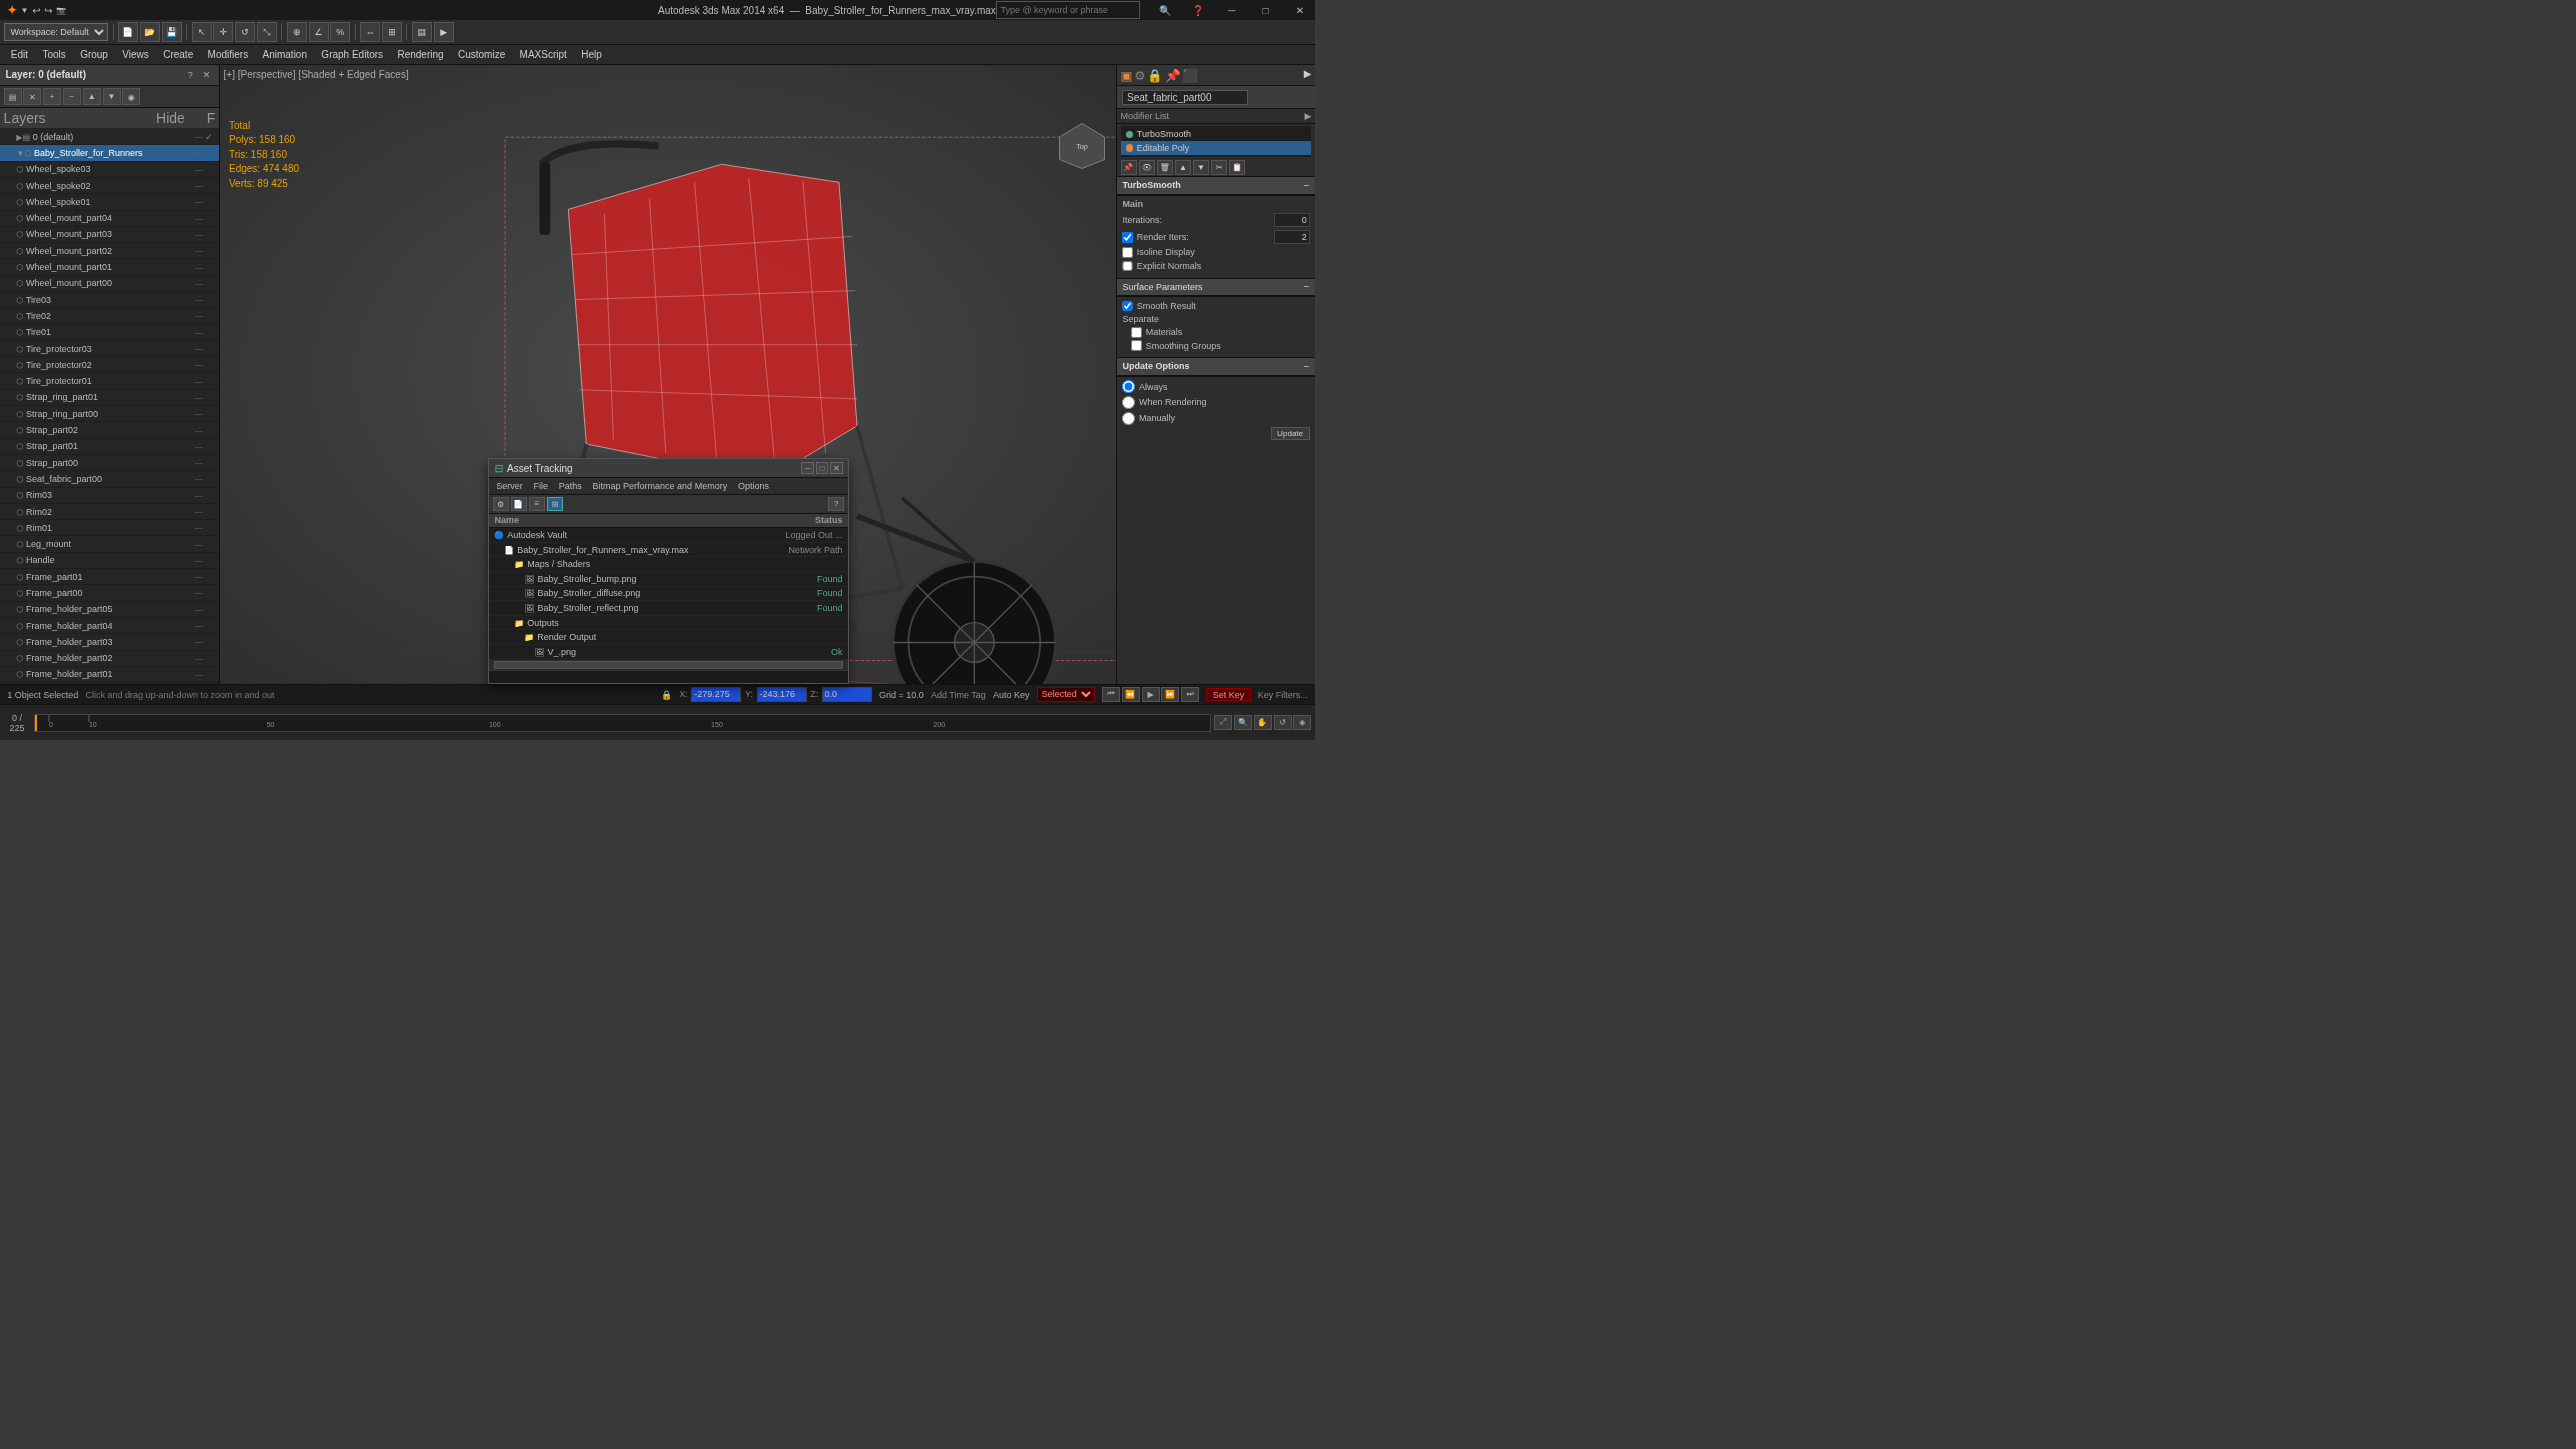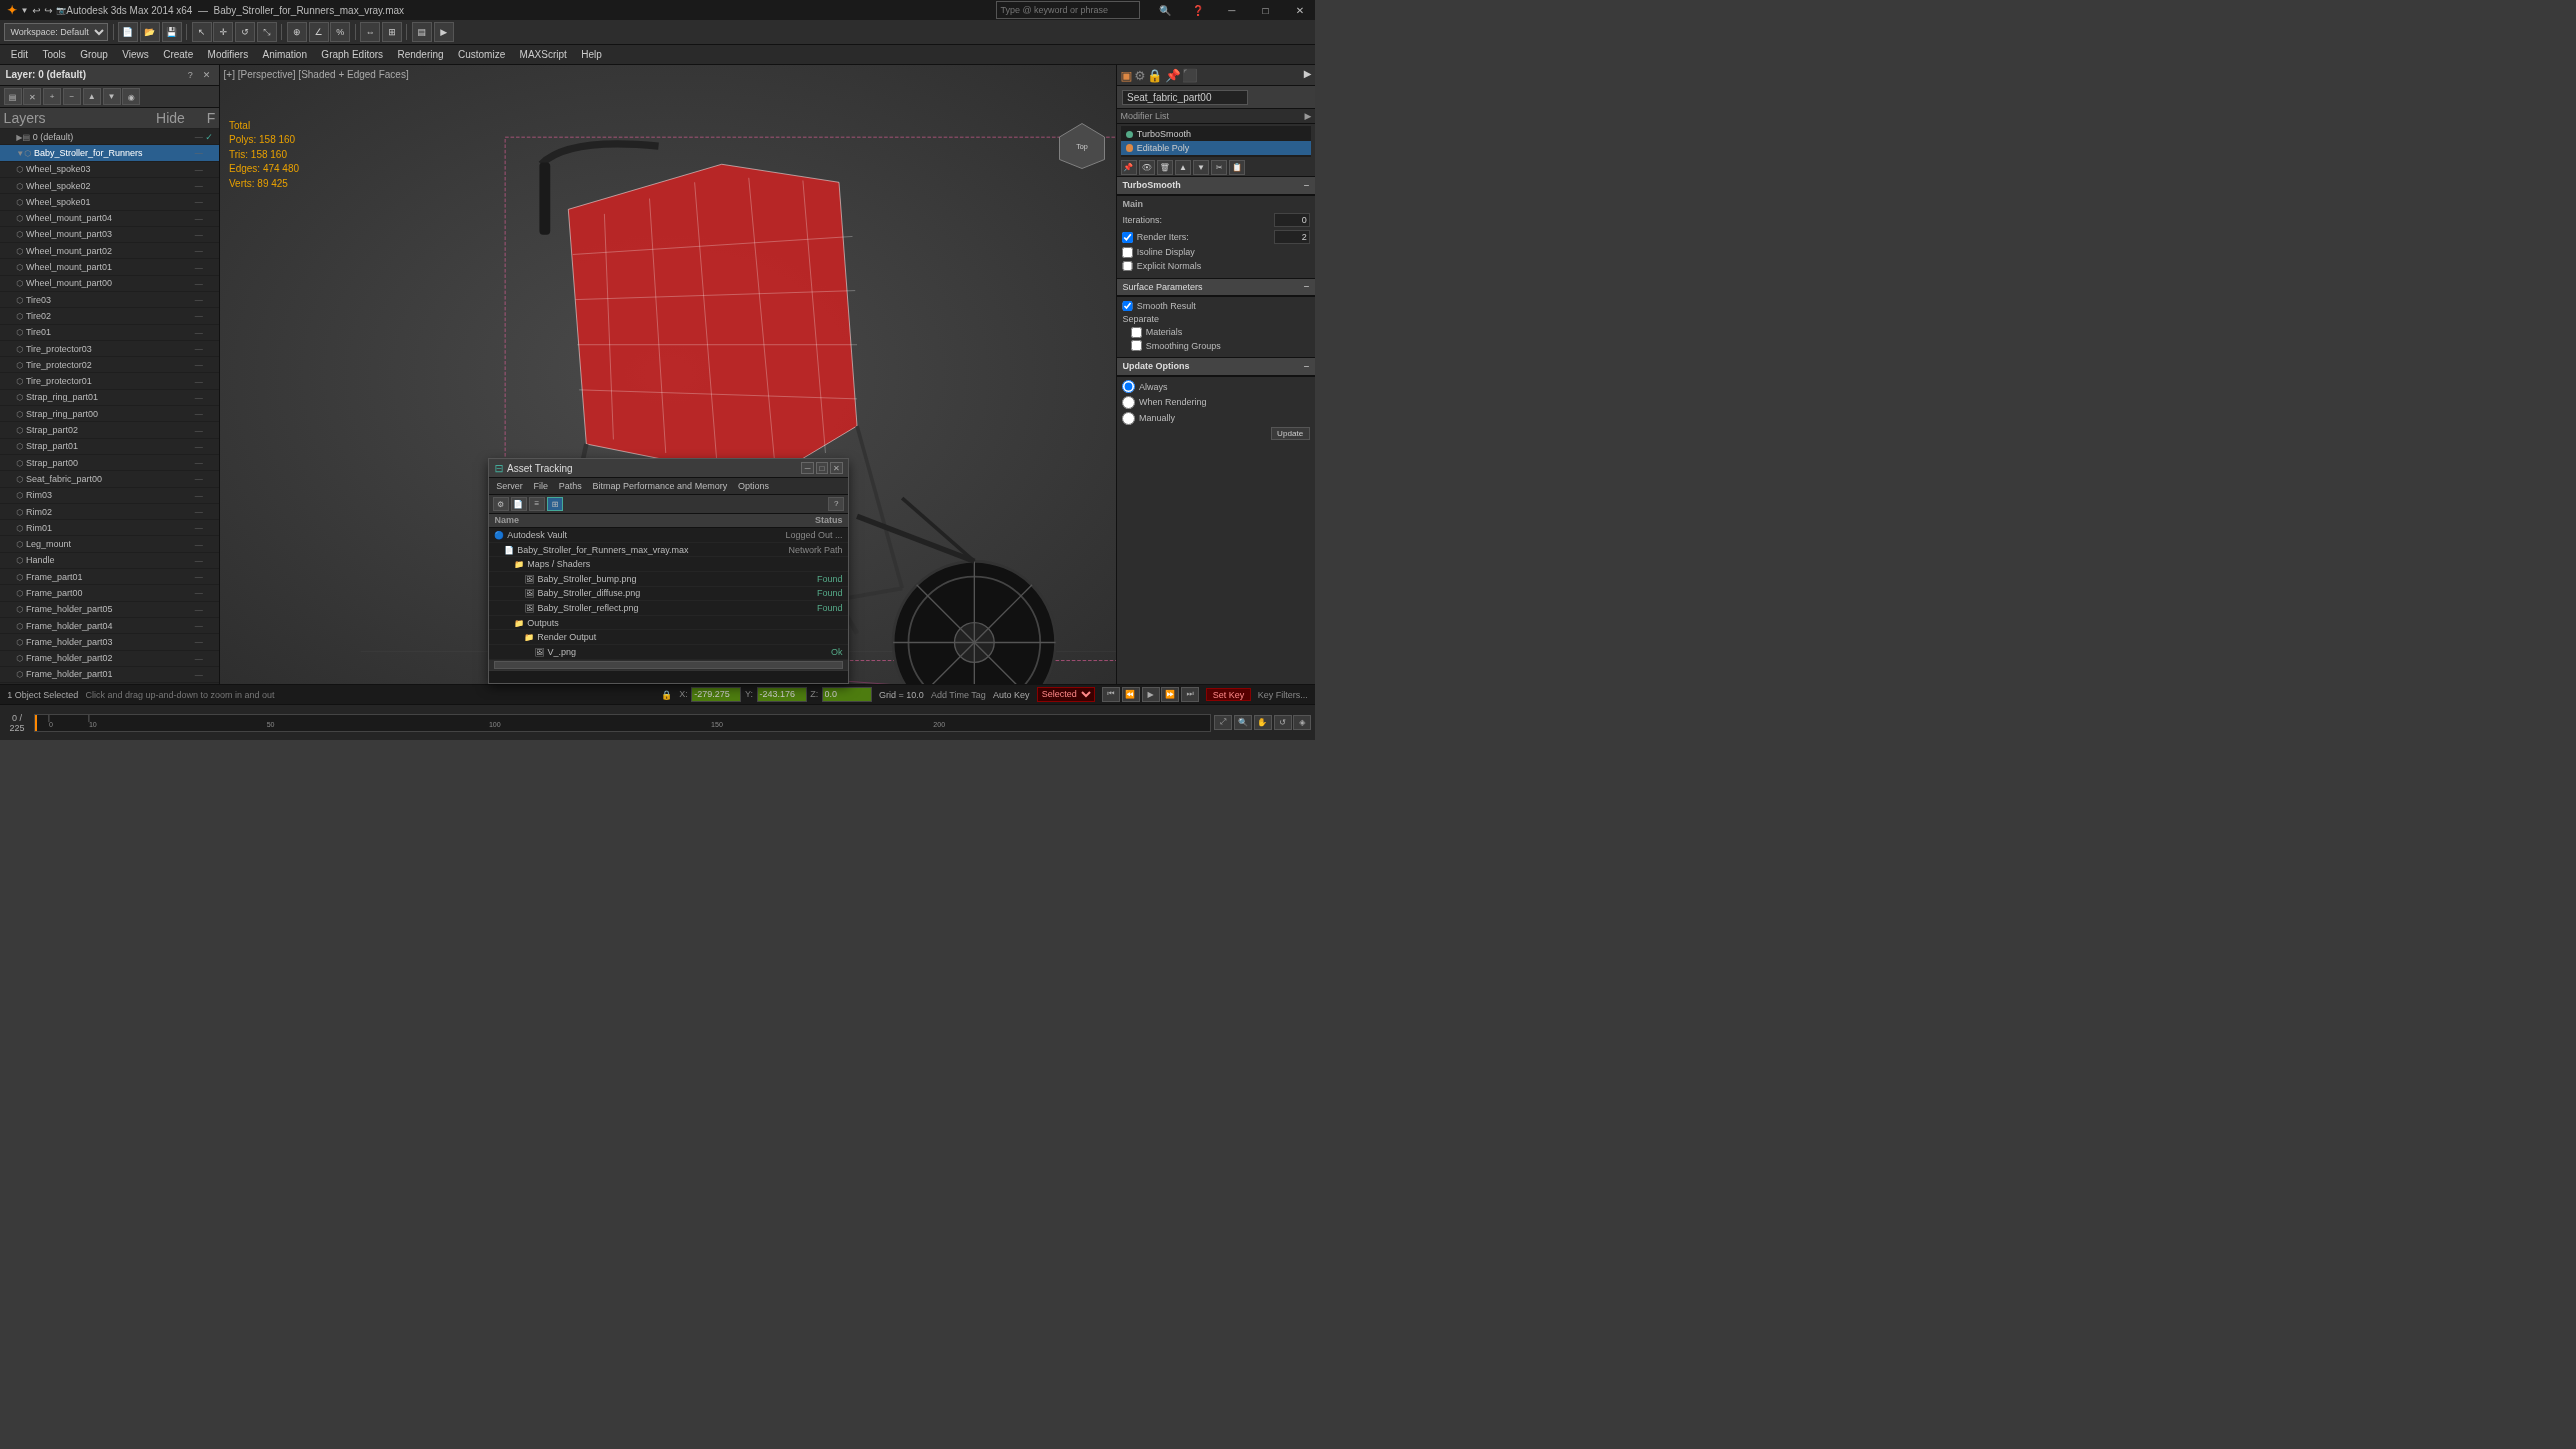--- a/index.html
+++ b/index.html
@@ -18,21 +18,21 @@
     .title-bar {
       background: #1a1a1a;
       height: 20px;
       display: flex;
       align-items: center;
       justify-content: space-between;
       padding: 0 7.2px;
       color: #bbb;
       font-size: 10px;
     }
-    .title-bar-center { flex: 1; text-align: left; }
+    .title-bar-center { flex: 1; text-align: right; }
     .title-bar-btn { cursor: pointer; padding: 0 3.6px; }
 
     
     .toolbar {
       background: #2d2d2d;
       height: 25px;
       display: flex;
       align-items: center;
       padding: 0 3.6px;
       gap: 1.8px;
@@ -305,21 +305,21 @@
       border-top: 0.9px solid #111;
       font-size: 9px;
       color: #aaa;
     }
     .status-coords {
       display: flex;
       gap: 3.6px;
       align-items: center;
     }
     .coord-input {
-      background: #4d7c0f;
+      background: #1d4ed8;
       border: 0.9px solid #444;
       color: #ccc;
       width: 50px;
       height: 14.4px;
       font-size: 9px;
       padding: 0 1.8px;
     }
     .coord-label { color: #888; }
 
     

